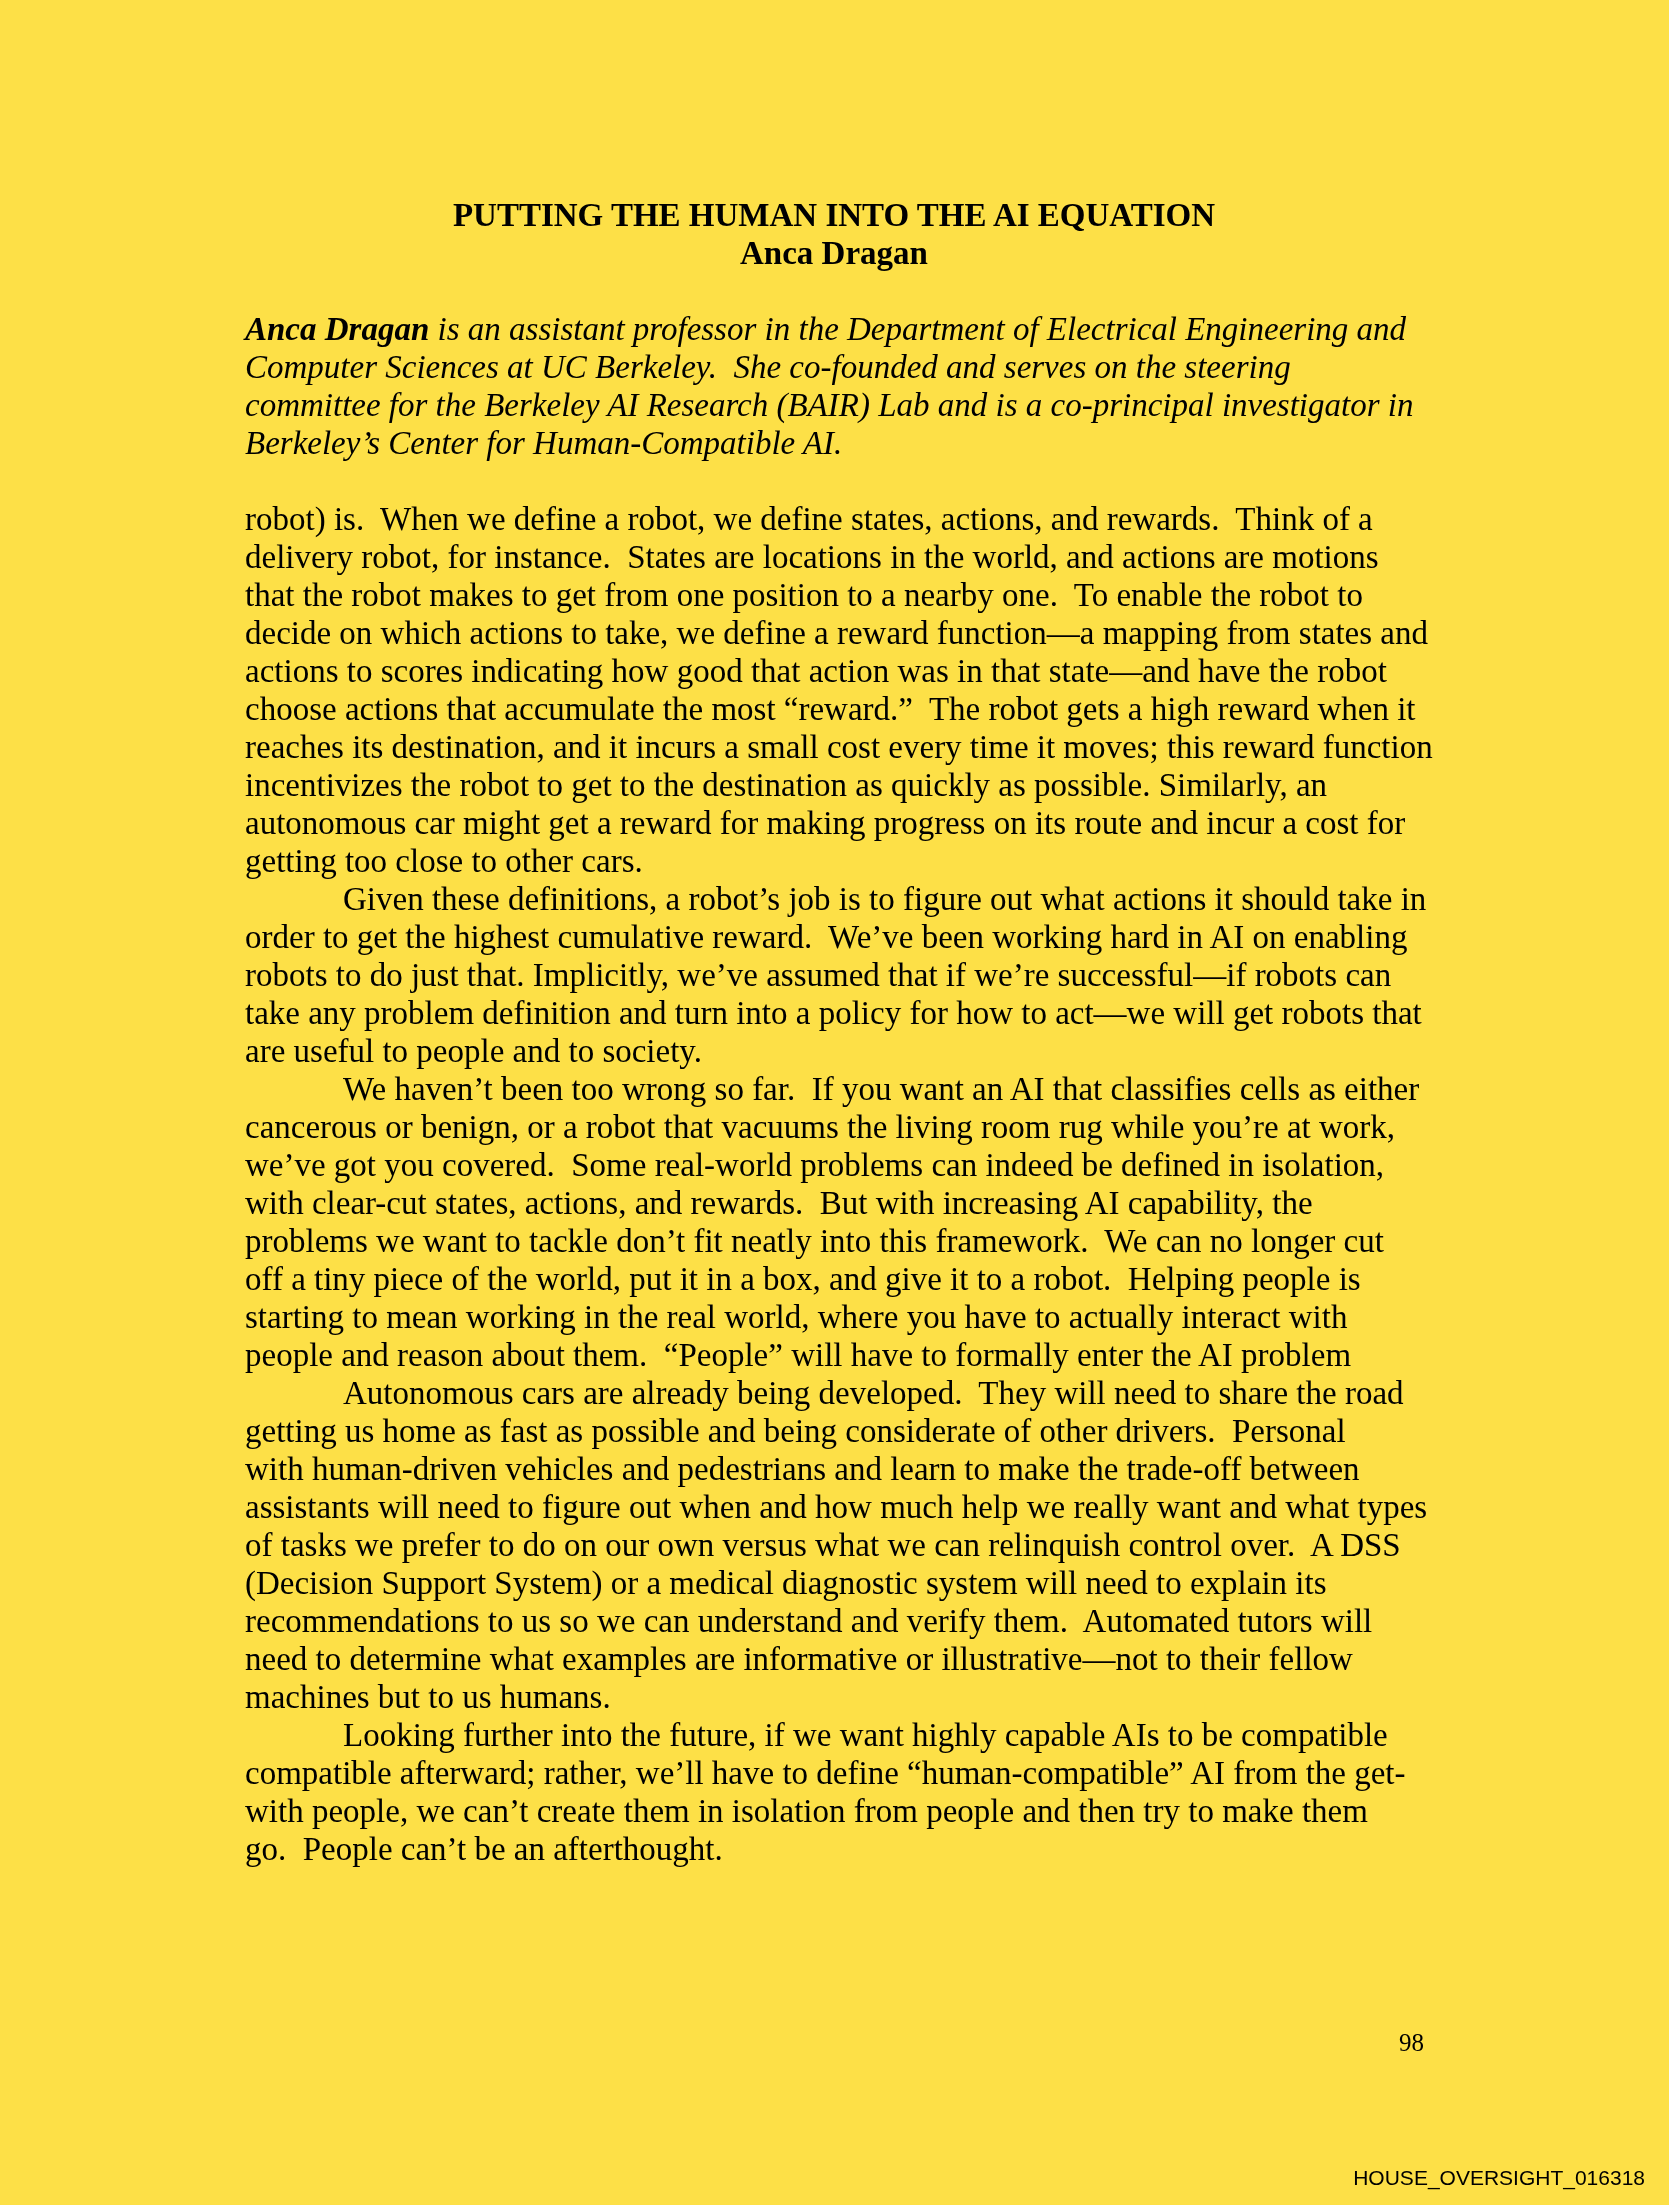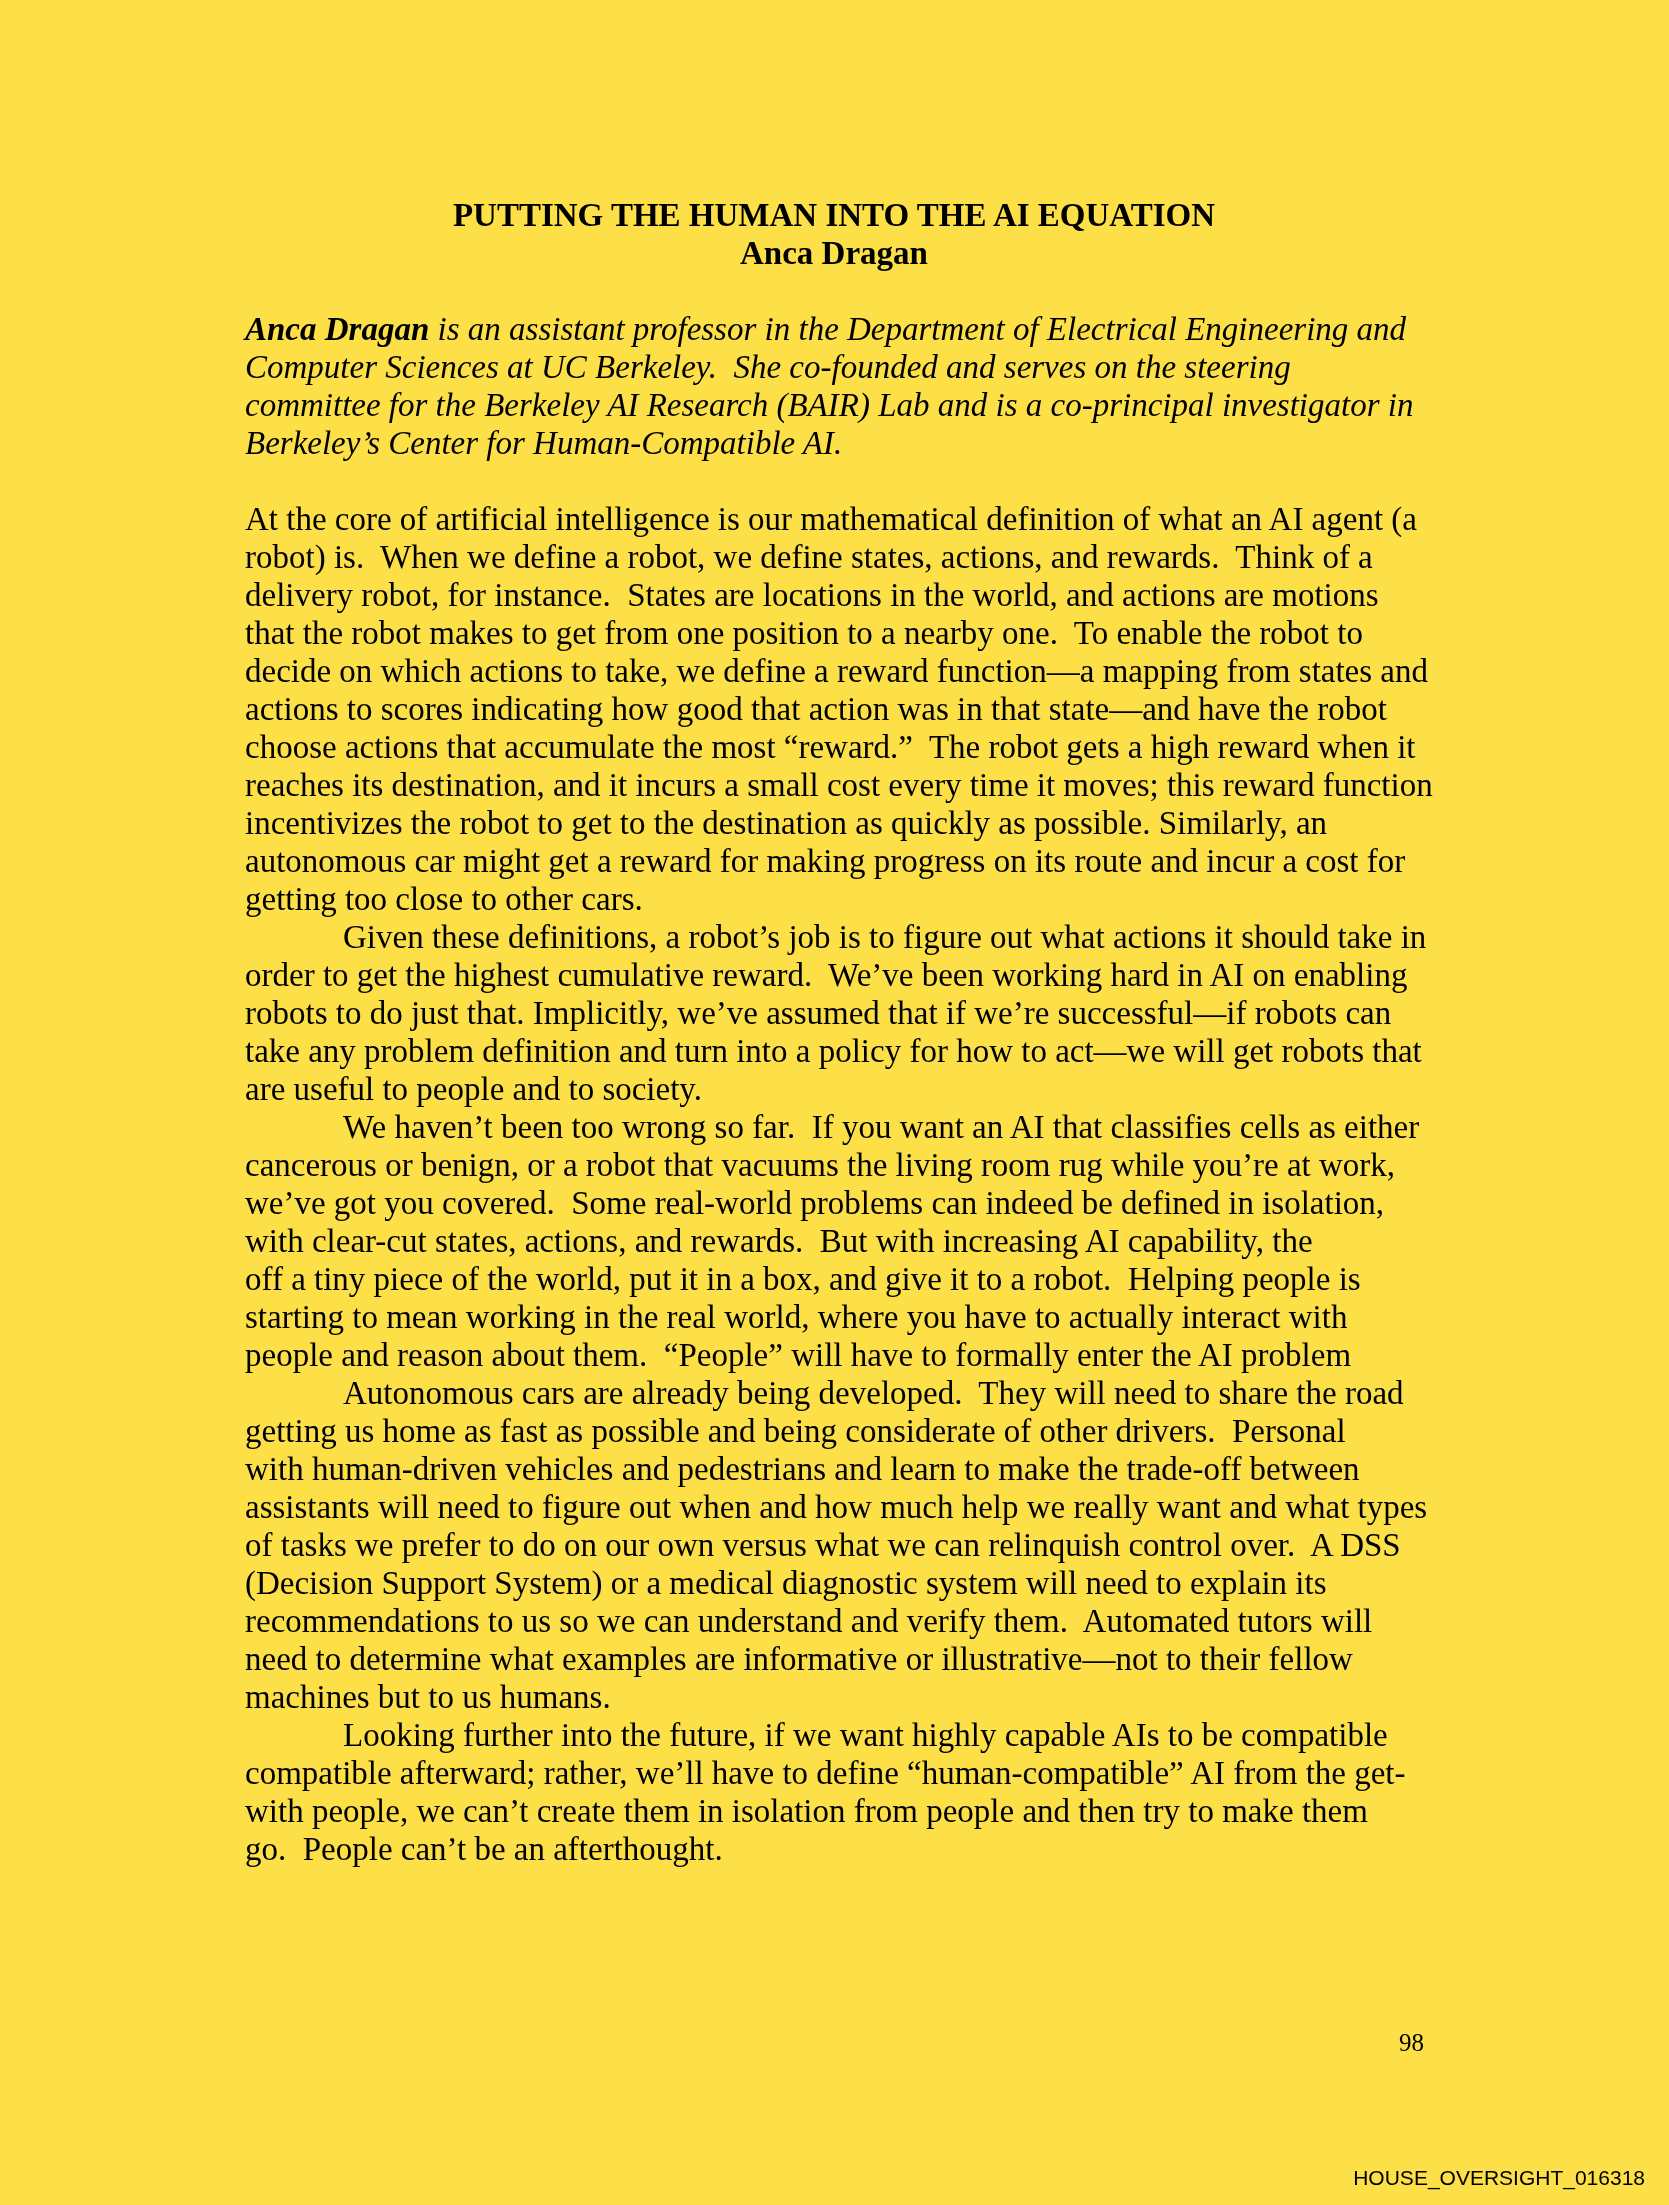--- a/index.html
+++ b/index.html
@@ -44,21 +44,20 @@
       <div class="line italic"><span class="bio-name">Anca Dragan</span><span> is an assistant professor in the Department of Electrical Engineering and</span></div>
       <div class="line italic">Computer Sciences at UC Berkeley.  She co-founded and serves on the steering</div>
       <div class="line italic">committee for the Berkeley AI Research (BAIR) Lab and is a co-principal investigator in</div>
       <div class="line italic">Berkeley’s Center for Human-Compatible AI.</div>
     </div>
 
     <div class="line"></div>
 
     <div id="body-text">
         <div>
-          <div class="line">At the core of artificial intelligence is our mathematical definition of what an AI agent (a</div>
           <div class="line">robot) is.  When we define a robot, we define states, actions, and rewards.  Think of a</div>
           <div class="line">delivery robot, for instance.  States are locations in the world, and actions are motions</div>
           <div class="line">that the robot makes to get from one position to a nearby one.  To enable the robot to</div>
           <div class="line">decide on which actions to take, we define a reward function—a mapping from states and</div>
           <div class="line">actions to scores indicating how good that action was in that state—and have the robot</div>
           <div class="line">choose actions that accumulate the most “reward.”  The robot gets a high reward when it</div>
           <div class="line">reaches its destination, and it incurs a small cost every time it moves; this reward function</div>
           <div class="line">incentivizes the robot to get to the destination as quickly as possible. Similarly, an</div>
           <div class="line">autonomous car might get a reward for making progress on its route and incur a cost for</div>
           <div class="line">getting too close to other cars.</div>
@@ -68,20 +67,21 @@
           <div class="line">order to get the highest cumulative reward.  We’ve been working hard in AI on enabling</div>
           <div class="line">robots to do just that. Implicitly, we’ve assumed that if we’re successful—if robots can</div>
           <div class="line">take any problem definition and turn into a policy for how to act—we will get robots that</div>
           <div class="line">are useful to people and to society.</div>
         </div>
         <div>
           <div class="line indent">We haven’t been too wrong so far.  If you want an AI that classifies cells as either</div>
           <div class="line">cancerous or benign, or a robot that vacuums the living room rug while you’re at work,</div>
           <div class="line">we’ve got you covered.  Some real-world problems can indeed be defined in isolation,</div>
           <div class="line">with clear-cut states, actions, and rewards.  But with increasing AI capability, the</div>
+          <div class="line">problems we want to tackle don’t fit neatly into this framework.  We can no longer cut</div>
           <div class="line">off a tiny piece of the world, put it in a box, and give it to a robot.  Helping people is</div>
           <div class="line">starting to mean working in the real world, where you have to actually interact with</div>
           <div class="line">people and reason about them.  “People” will have to formally enter the AI problem</div>
         </div>
         <div>
           <div class="line indent">Autonomous cars are already being developed.  They will need to share the road</div>
           <div class="line">getting us home as fast as possible and being considerate of other drivers.  Personal</div>
           <div class="line">with human-driven vehicles and pedestrians and learn to make the trade-off between</div>
           <div class="line">assistants will need to figure out when and how much help we really want and what types</div>
           <div class="line">of tasks we prefer to do on our own versus what we can relinquish control over.  A DSS</div>

